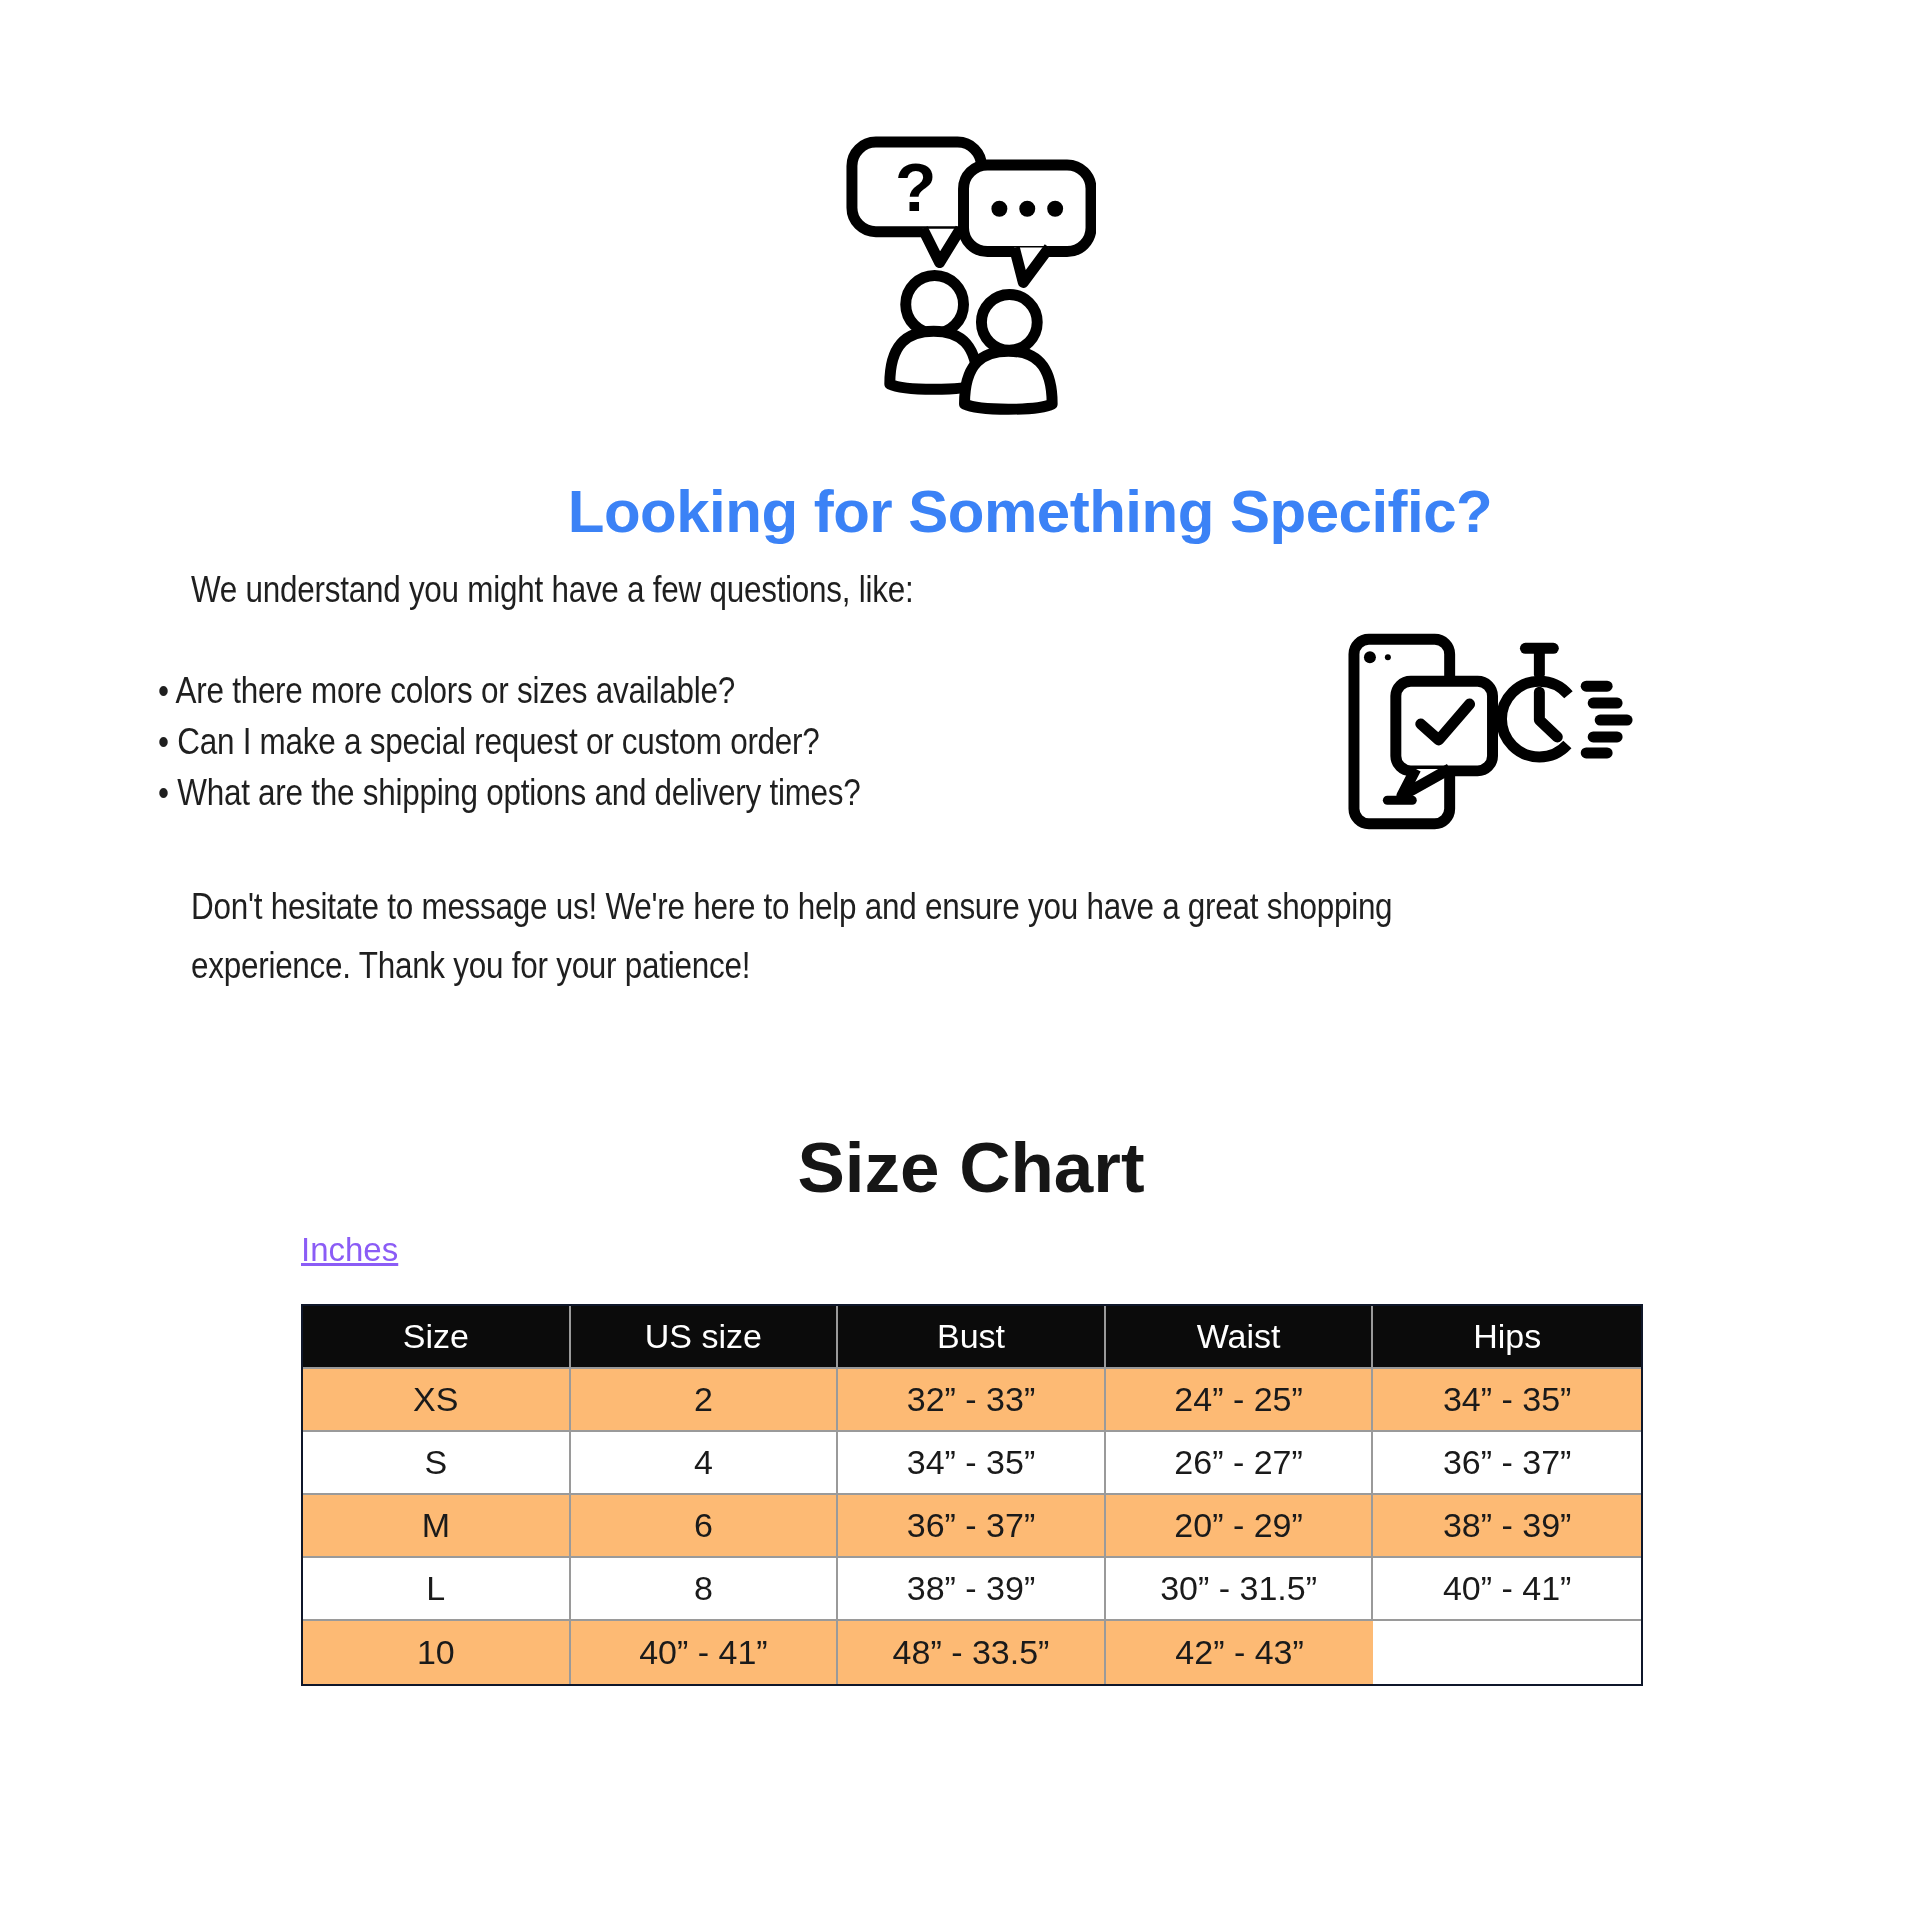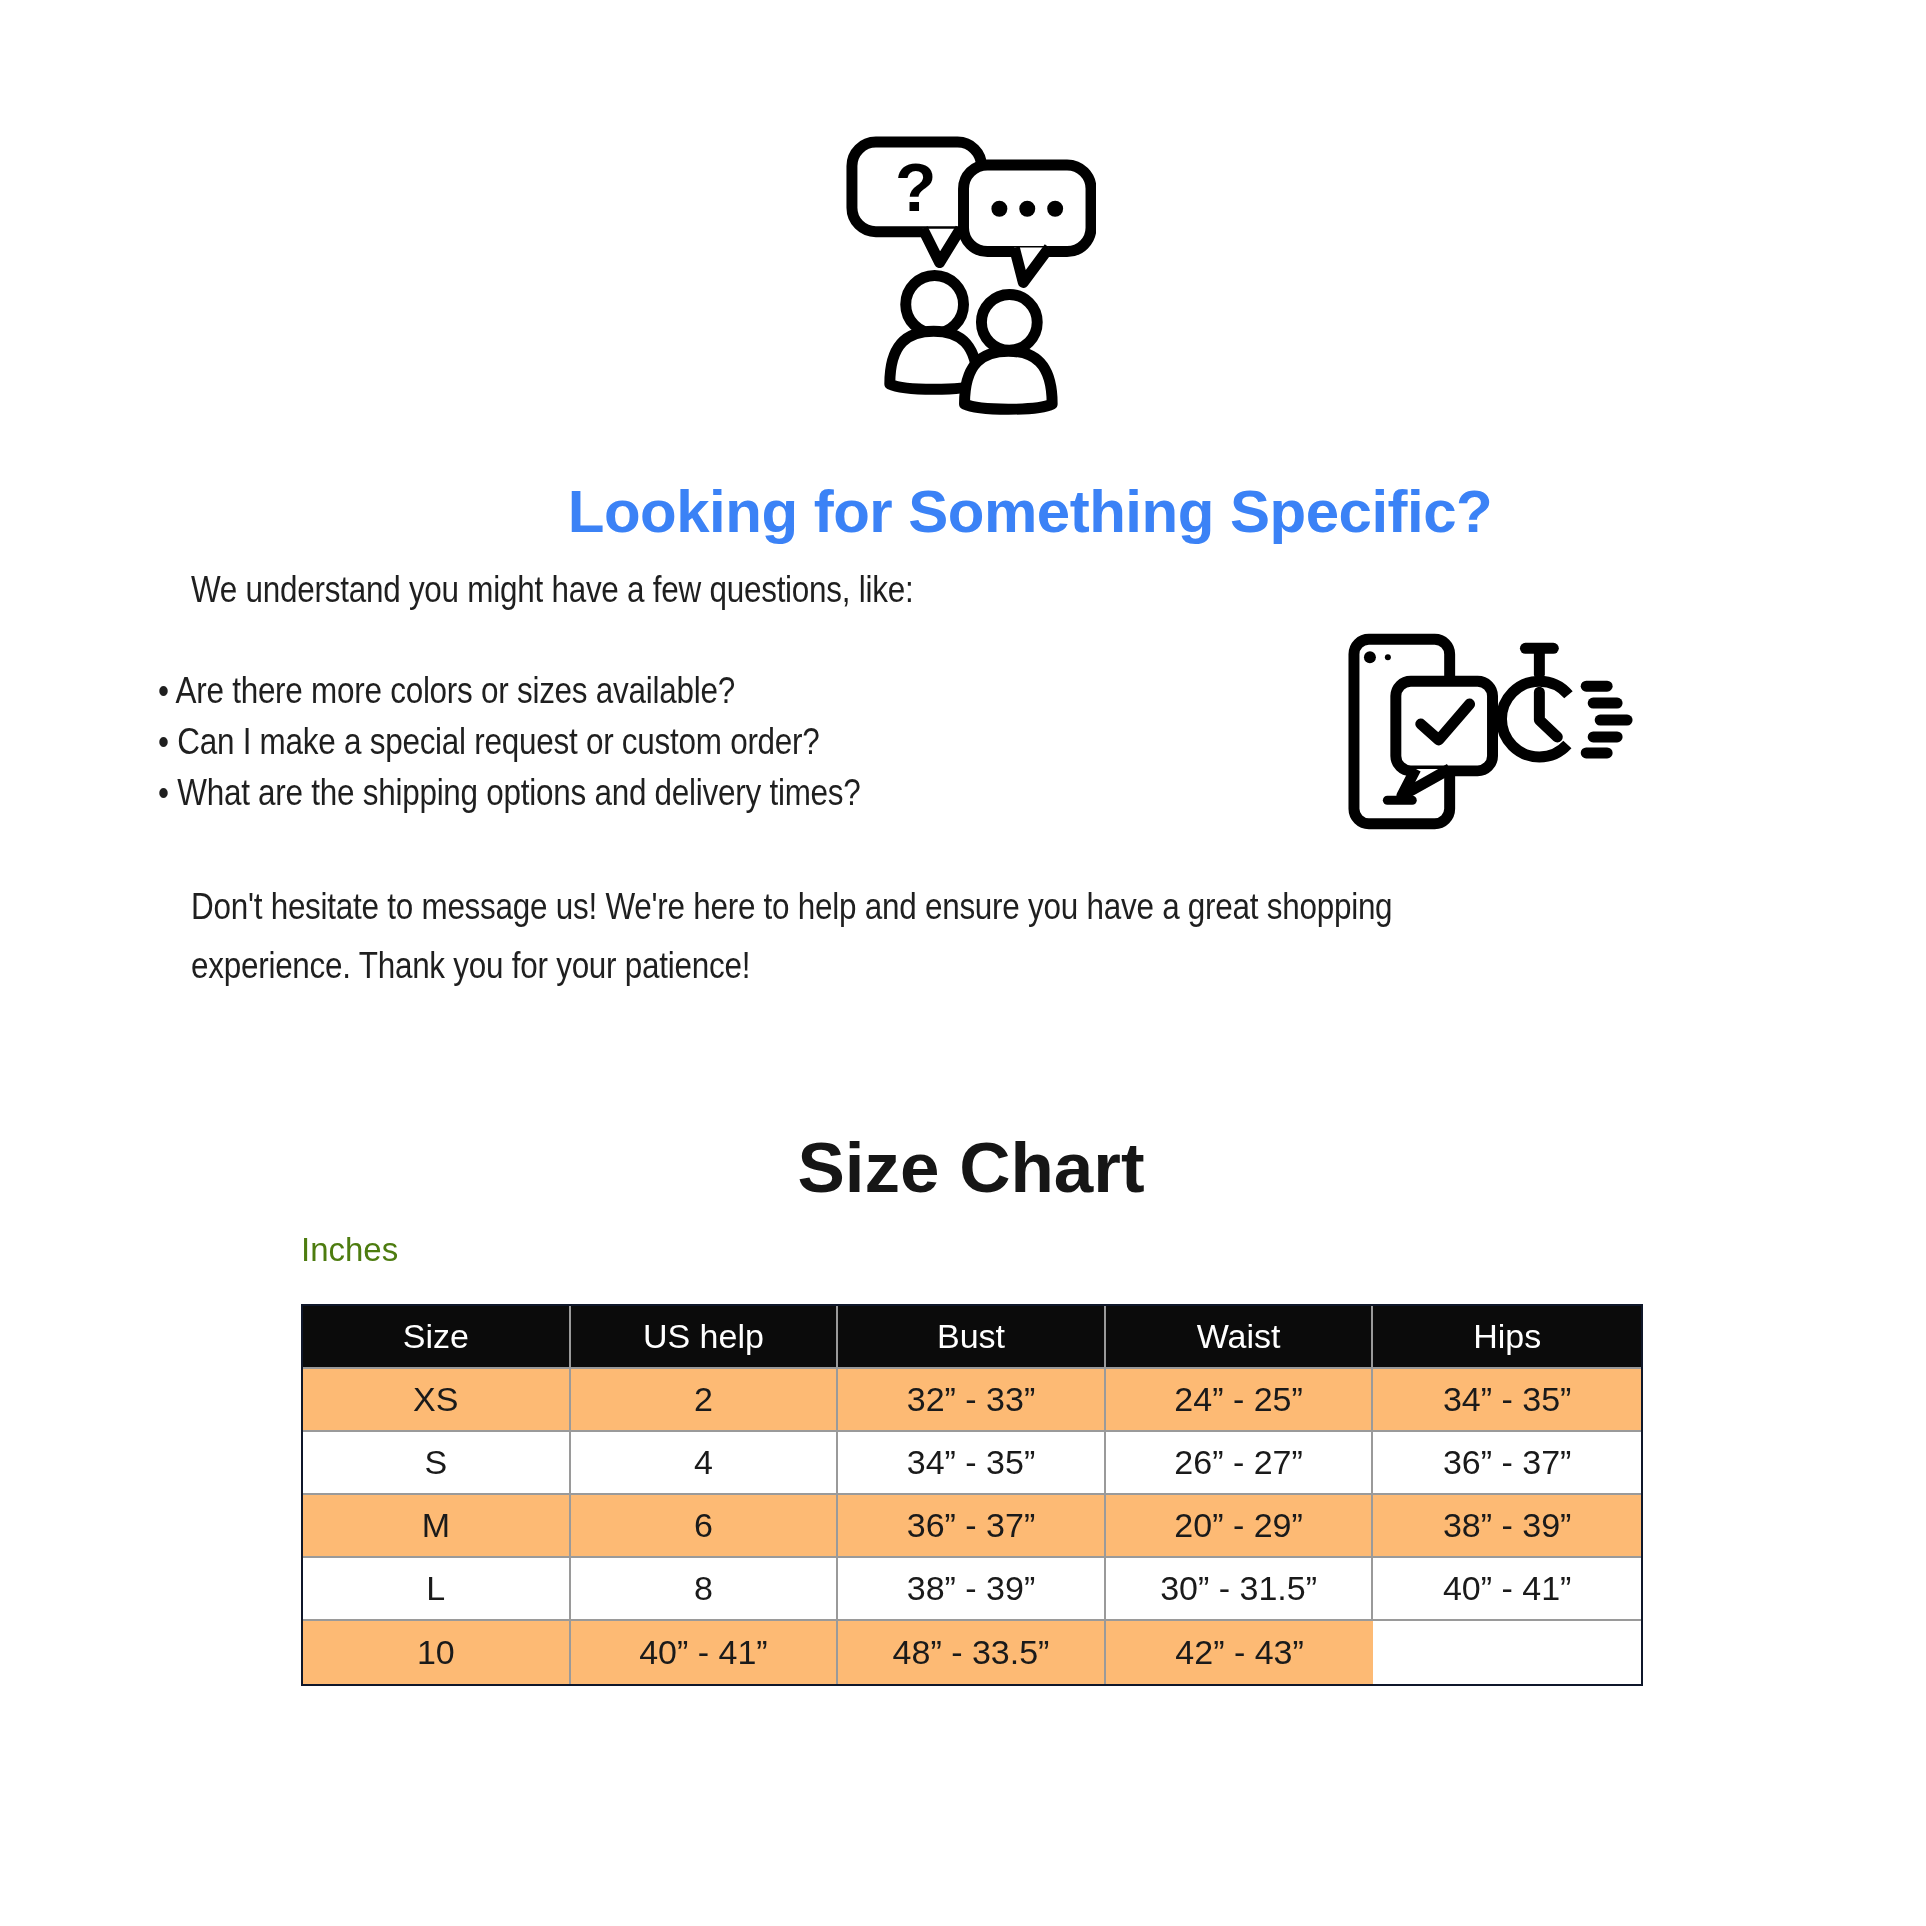--- a/index.html
+++ b/index.html
@@ -32,21 +32,21 @@
   .outro{left:191px;top:877px;line-height:59px;}
   
   .phone-icon{left:1344px;top:626px;width:309px;height:210px;}
   
   .size-chart-title{
     left:971px;top:1127px;
     transform:translateX(-50%);
     font-size:71px;font-weight:700;color:#161616;
     white-space:nowrap;
   }
-  .unit-label{left:301px;top:1231px;font-size:33px;color:#4d7c0f;}
+  .unit-label{left:301px;top:1231px;font-size:33px;color:#8b5cf6;text-decoration:underline;}
   .size-table{
     left:301px;top:1304px;width:1342px;
     border:2px solid #0f172a;
     box-sizing:border-box;
     font-size:34px;color:#1a1a1a;
   }
   .t-row{display:grid;grid-template-columns:repeat(5,1fr);}
   .t-cell{
     height:63px;
     display:flex;align-items:center;justify-content:center;
@@ -127,21 +127,21 @@
     <div>Don't hesitate to message us! We're here to help and ensure you have a great shopping</div>
     <div>experience. Thank you for your patience!</div>
   </div>
 
   <div class="abs size-chart-title">Size Chart</div>
   <div class="abs unit-label">Inches</div>
 
   <div class="abs size-table">
     <div class="t-row t-head">
       <div class="t-cell">Size</div>
-      <div class="t-cell">US help</div>
+      <div class="t-cell">US size</div>
       <div class="t-cell">Bust</div>
       <div class="t-cell">Waist</div>
       <div class="t-cell">Hips</div>
     </div>
     <div class="t-row row-alt">
       <div class="t-cell">XS</div>
       <div class="t-cell">2</div>
       <div class="t-cell">32” - 33”</div>
       <div class="t-cell">24” - 25”</div>
       <div class="t-cell">34” - 35”</div>

